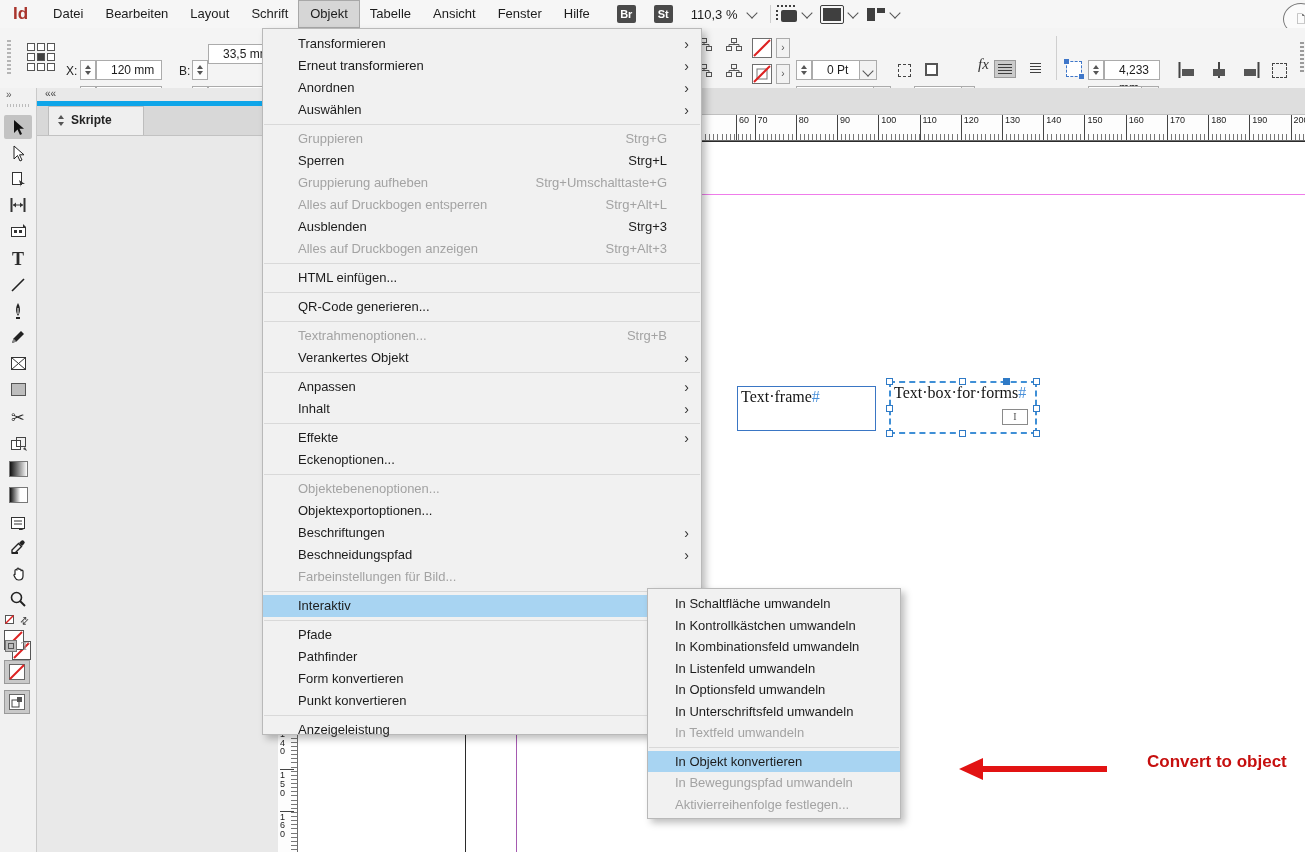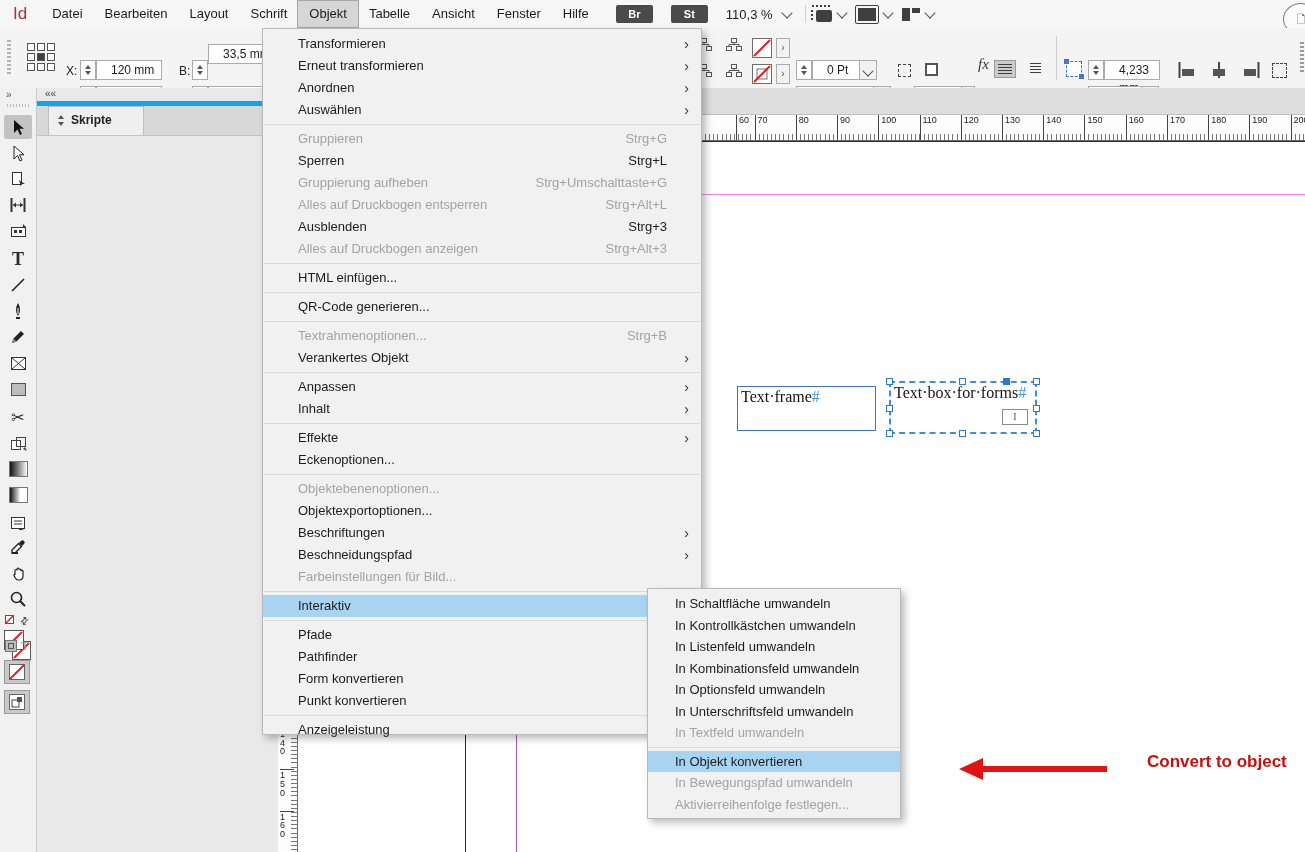--- a/index.html
+++ b/index.html
@@ -1,24 +1,24 @@
 <!DOCTYPE html>
 <html><head>
 <meta charset="utf-8">
 <style>
   html,body{margin:0;padding:0;background:#888;}
   #app{position:relative;width:1305px;height:852px;background:#f5f5f5;overflow:hidden;
        font-family:"Liberation Sans",sans-serif;font-size:13px;color:#1c1c1c;}
   
   #menubar{position:absolute;left:0;top:0;width:1305px;height:28px;background:#f6f6f6;
            border-bottom:1px solid #d9d9d9;display:flex;align-items:center;}
-  #logo{font-weight:normal;font-size:17px;color:#a9342c;padding:0 14px 0 13px;letter-spacing:0px;}
+  #logo{font-weight:bold;font-size:17px;color:#a9342c;padding:0 14px 0 13px;letter-spacing:0px;}
   .mb-item{padding:0 11px;height:26px;line-height:26px;display:inline-block;cursor:default;}
   .mb-item.active{background:#d6d6d6;outline:1px solid #a8a8a8;}
-  .sqbtn{width:37px;height:18px;background:#4a4a4a;color:#fff;font-size:11px;font-weight:bold;
+  .sqbtn{width:19px;height:18px;background:#4a4a4a;color:#fff;font-size:11px;font-weight:bold;
          text-align:center;line-height:18px;border-radius:2px;display:inline-block;}
   #br-btn{margin-left:16px;} #st-btn{margin-left:18px;}
   #zoom-level{margin-left:18px;}
   .chev{display:inline-block;width:7px;height:7px;border-left:1.5px solid #555;border-bottom:1.5px solid #555;
         transform:rotate(-45deg);vertical-align:middle;}
   #zoom-chev{margin-left:10px;margin-top:-3px;}
   .mb-sep{width:1px;height:18px;background:#cfcfcf;margin:0 10px 0 14px;}
   .mb-icon-group{display:flex;align-items:center;margin-right:10px;}
   .mb-icon-group .chev{margin-left:6px;margin-top:-2px;}
   .icon-screenmode{width:18px;height:13px;background:#3f3f3f;border:2px solid #f6f6f6;outline:1.5px solid #3f3f3f;border-radius:1px;}
@@ -706,24 +706,24 @@
     </div>
 
   <div id="interactive-submenu" class="menupanel">
       <div class="mi">
         <span class="lab">In Schaltfläche umwandeln</span>
       </div>
       <div class="mi">
         <span class="lab">In Kontrollkästchen umwandeln</span>
       </div>
       <div class="mi">
+        <span class="lab">In Kombinationsfeld umwandeln</span>
+      </div>
+      <div class="mi">
         <span class="lab">In Listenfeld umwandeln</span>
-      </div>
-      <div class="mi">
-        <span class="lab">In Kombinationsfeld umwandeln</span>
       </div>
       <div class="mi">
         <span class="lab">In Optionsfeld umwandeln</span>
       </div>
       <div class="mi">
         <span class="lab">In Unterschriftsfeld umwandeln</span>
       </div>
       <div class="mi dis">
         <span class="lab">In Textfeld umwandeln</span>
       </div>

